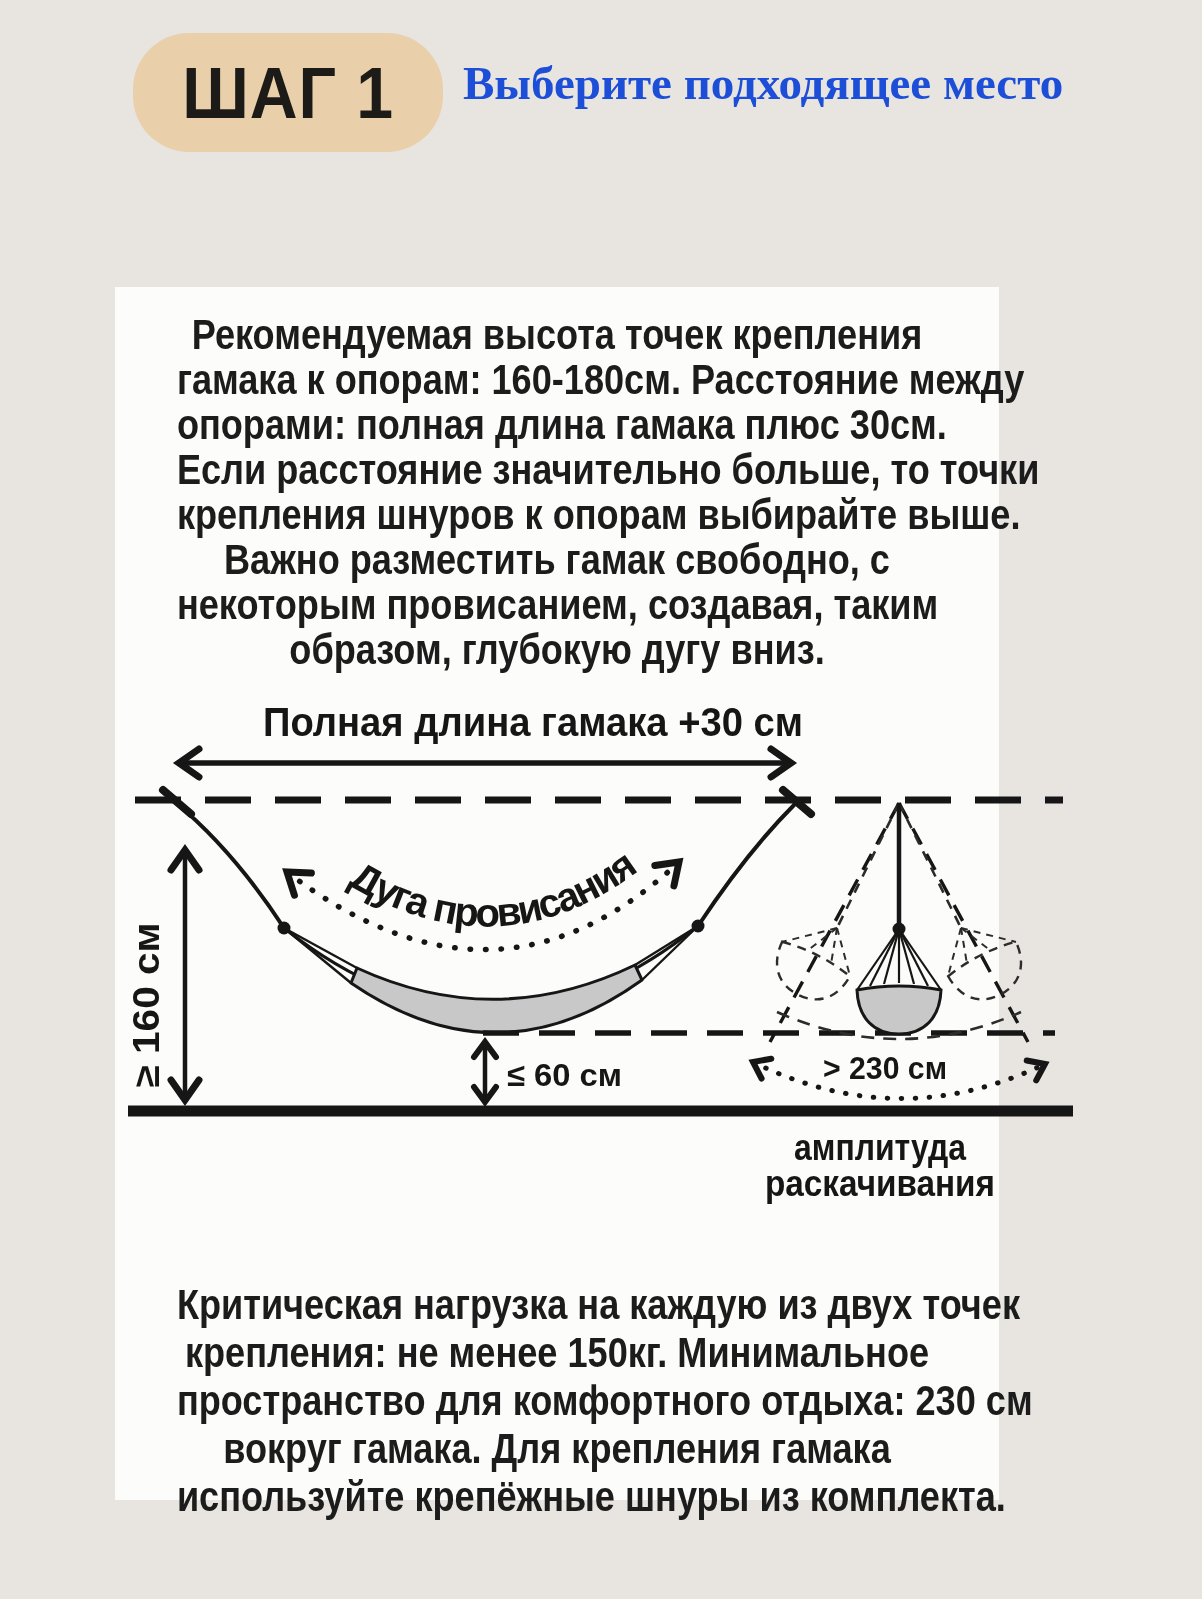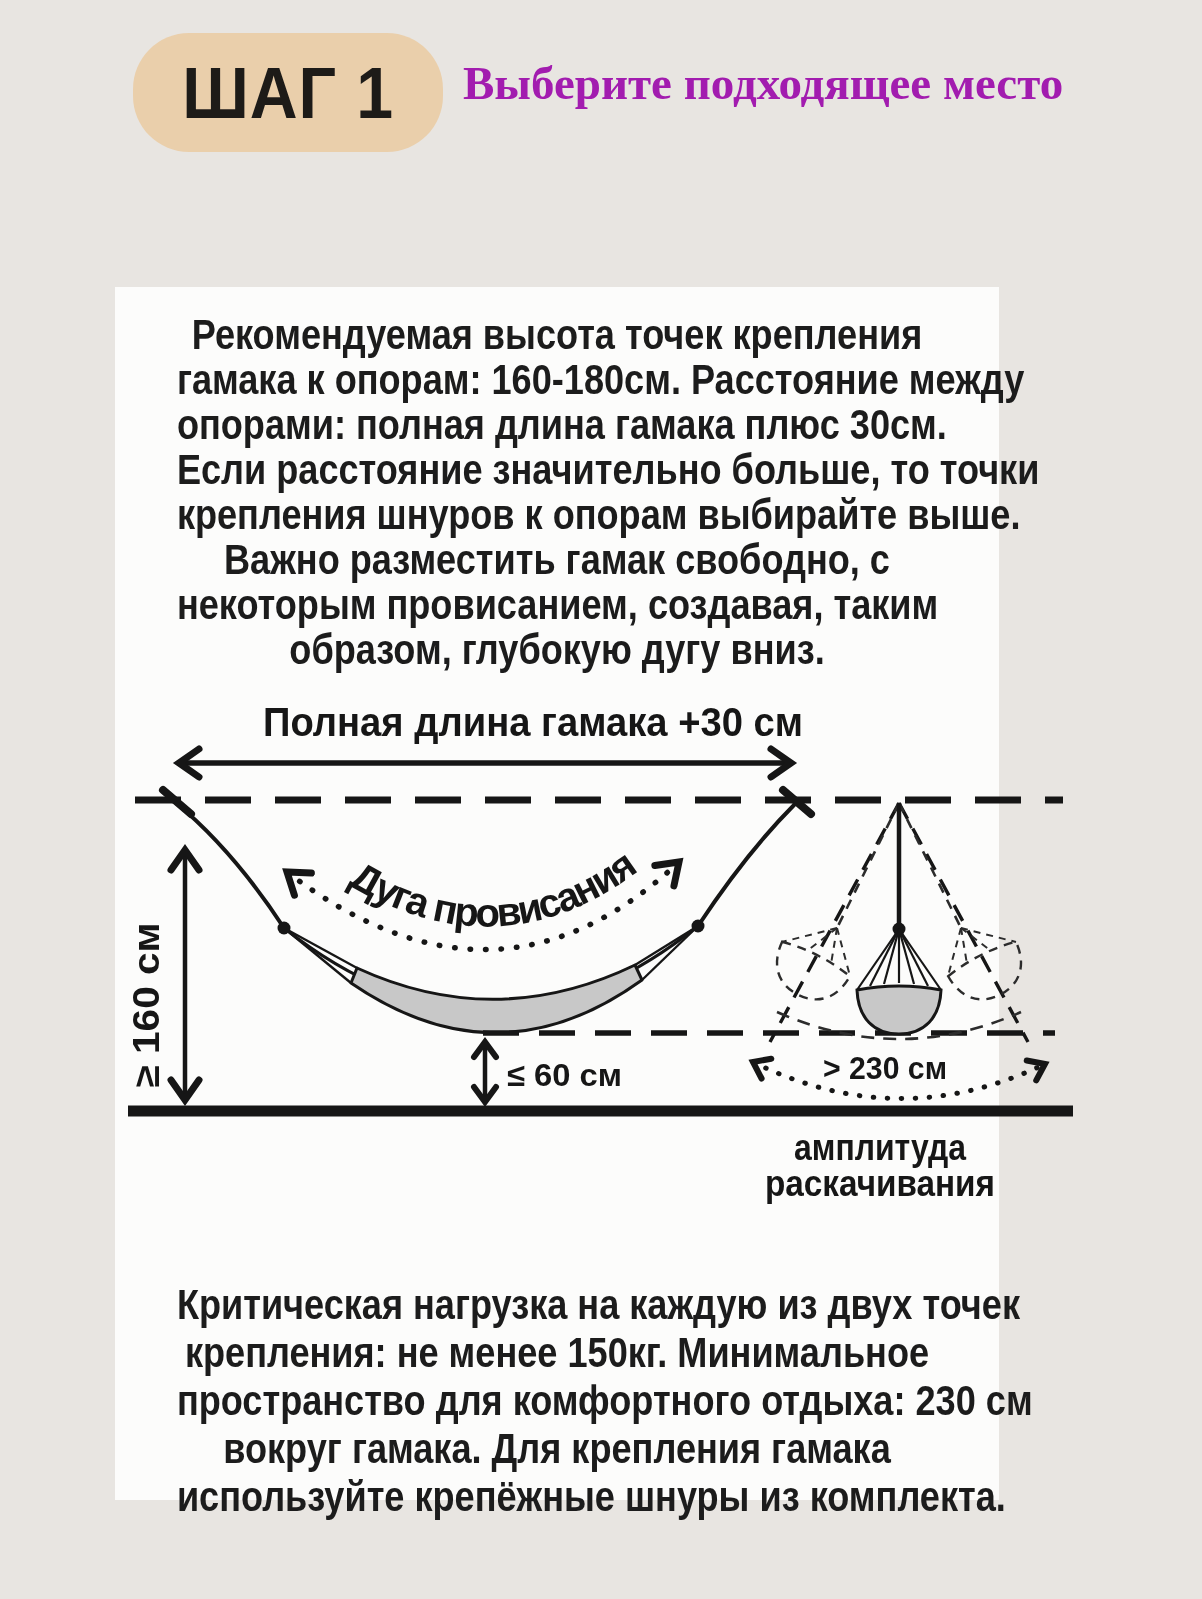--- a/index.html
+++ b/index.html
@@ -13,21 +13,21 @@
     background:var(--pill,#eacfab); border-radius:56px;
     display:flex; align-items:center; justify-content:center;
   }
   .step-pill .step-text {
     font-size:72px; font-weight:700; color:var(--ink,#1d1b18);
     letter-spacing:1px; transform:scaleX(.92); white-space:nowrap;
   }
   .page-title {
     position:absolute; left:463px; top:56px; margin:0;
     font-family:"Liberation Serif",serif; font-size:47px; font-weight:700;
-    color:#a21caf; white-space:nowrap;
+    color:#1d4ed8; white-space:nowrap;
   }
   .card {
     position:absolute; left:115px; top:287px; width:884px; height:1213px;
     background:var(--card,#fcfcfb);
   }
   .textblock { position:absolute; left:0; width:100%; }
   .textblock.intro { top:25px; }
   .textblock.outro { top:994px; }
   .tline {
     white-space:nowrap; text-align:center; font-weight:700; color:#1c1c1c;

